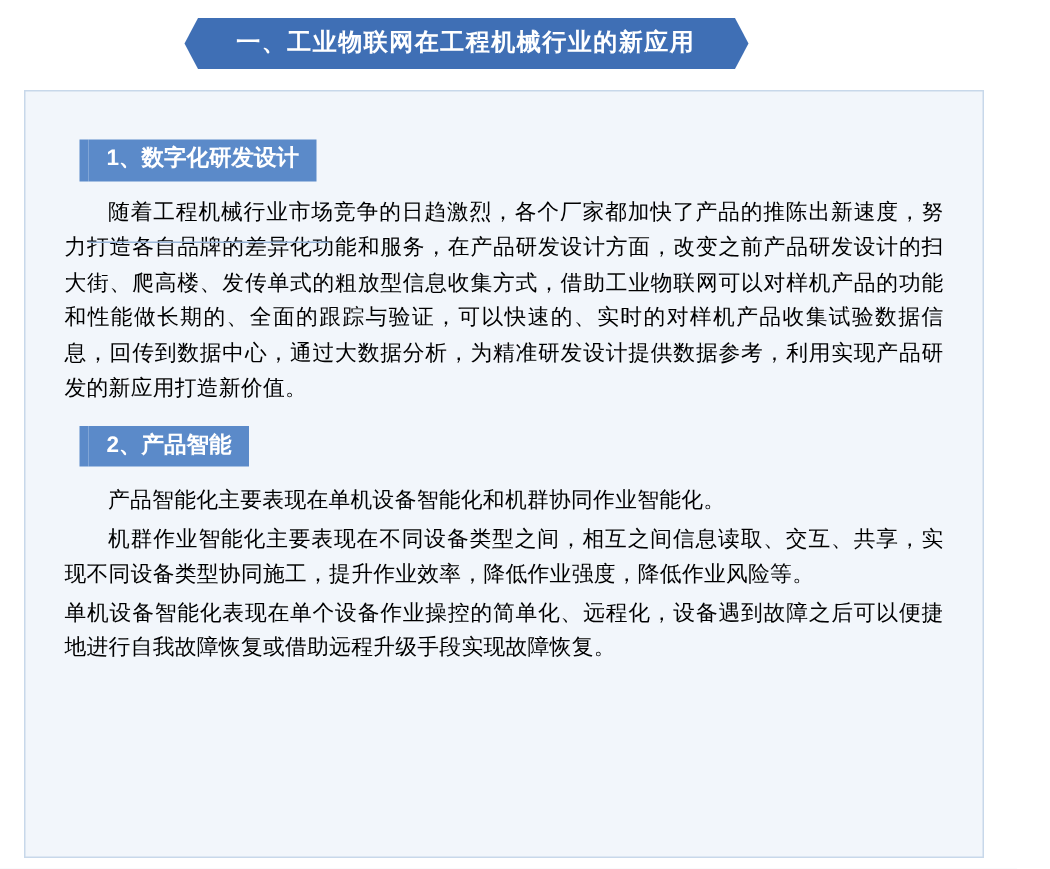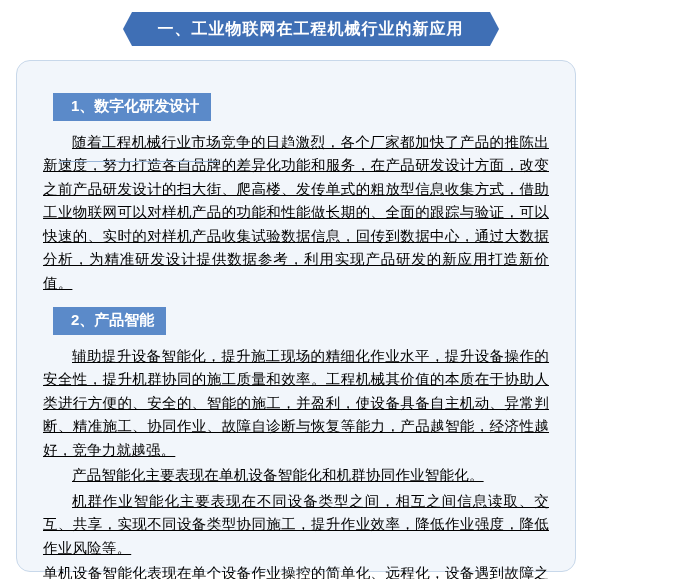--- a/index.html
+++ b/index.html
@@ -62,26 +62,26 @@
     border-top: 17px solid transparent;
     border-bottom: 17px solid transparent;
     border-left: 9px solid #3f6fb5;
   }
 
   
   .panel {
     position: absolute;
     top: 60px;
     left: 16px;
-    width: 560px;
+    width: 640px;
     height: 512px;
     box-sizing: border-box;
     background: #f2f6fb;
     border: 1px solid #c8d8ea;
-    border-radius: 14px;
+    border-radius: 0;
     padding: 26px 26px 0 26px;
   }
 
   
   .section-head {
     display: inline-block;
     position: relative;
     background: #5b8ac9;
     color: #ffffff;
     font-size: 15px;
@@ -113,21 +113,20 @@
   }
   .rule1 { top: 100px; }
 
   .para {
     font-size: 14.5px;
     line-height: 1.62;
     text-align: justify;
     text-justify: inter-ideograph;
     margin: 0;
     letter-spacing: 0.2px;
-    text-decoration: underline;
   }
   .indent {
     text-indent: 2em;
   }
   .gap-sm { margin-top: 2px; }
   .block-gap { margin-bottom: 12px; }
   .sec2 { }
 </style>
 </head>
 <body>
@@ -141,21 +140,20 @@
   <div class="panel">
 
     <div class="head-rule rule1"></div>
 
     <div class="section-head first">1、数字化研发设计</div>
 
     <p class="para indent block-gap">随着工程机械行业市场竞争的日趋激烈，各个厂家都加快了产品的推陈出新速度，努力打造各自品牌的差异化功能和服务，在产品研发设计方面，改变之前产品研发设计的扫大街、爬高楼、发传单式的粗放型信息收集方式，借助工业物联网可以对样机产品的功能和性能做长期的、全面的跟踪与验证，可以快速的、实时的对样机产品收集试验数据信息，回传到数据中心，通过大数据分析，为精准研发设计提供数据参考，利用实现产品研发的新应用打造新价值。</p>
 
     <div class="section-head sec2">2、产品智能</div>
 
-    <p class="para indent">辅助提升设备智能化，提升施工现场的精细化作业水平，提升设备操作的安全性，提升机群协同的施工质量和效率。工程机械其价值的本质在于协助人类进行方便的、安全的、智能的施工，并盈利，使设备具备自主机动、异常判断、精准施工、协同作业、故障自诊断与恢复等能力，产品越智能，经济性越好，竞争力就越强。</p>
 
     <p class="para indent gap-sm">产品智能化主要表现在单机设备智能化和机群协同作业智能化。</p>
 
     <p class="para indent gap-sm">机群作业智能化主要表现在不同设备类型之间，相互之间信息读取、交互、共享，实现不同设备类型协同施工，提升作业效率，降低作业强度，降低作业风险等。</p>
 
     <p class="para gap-sm">单机设备智能化表现在单个设备作业操控的简单化、远程化，设备遇到故障之后可以便捷地进行自我故障恢复或借助远程升级手段实现故障恢复。</p>
 
   </div>
 </div>
 

